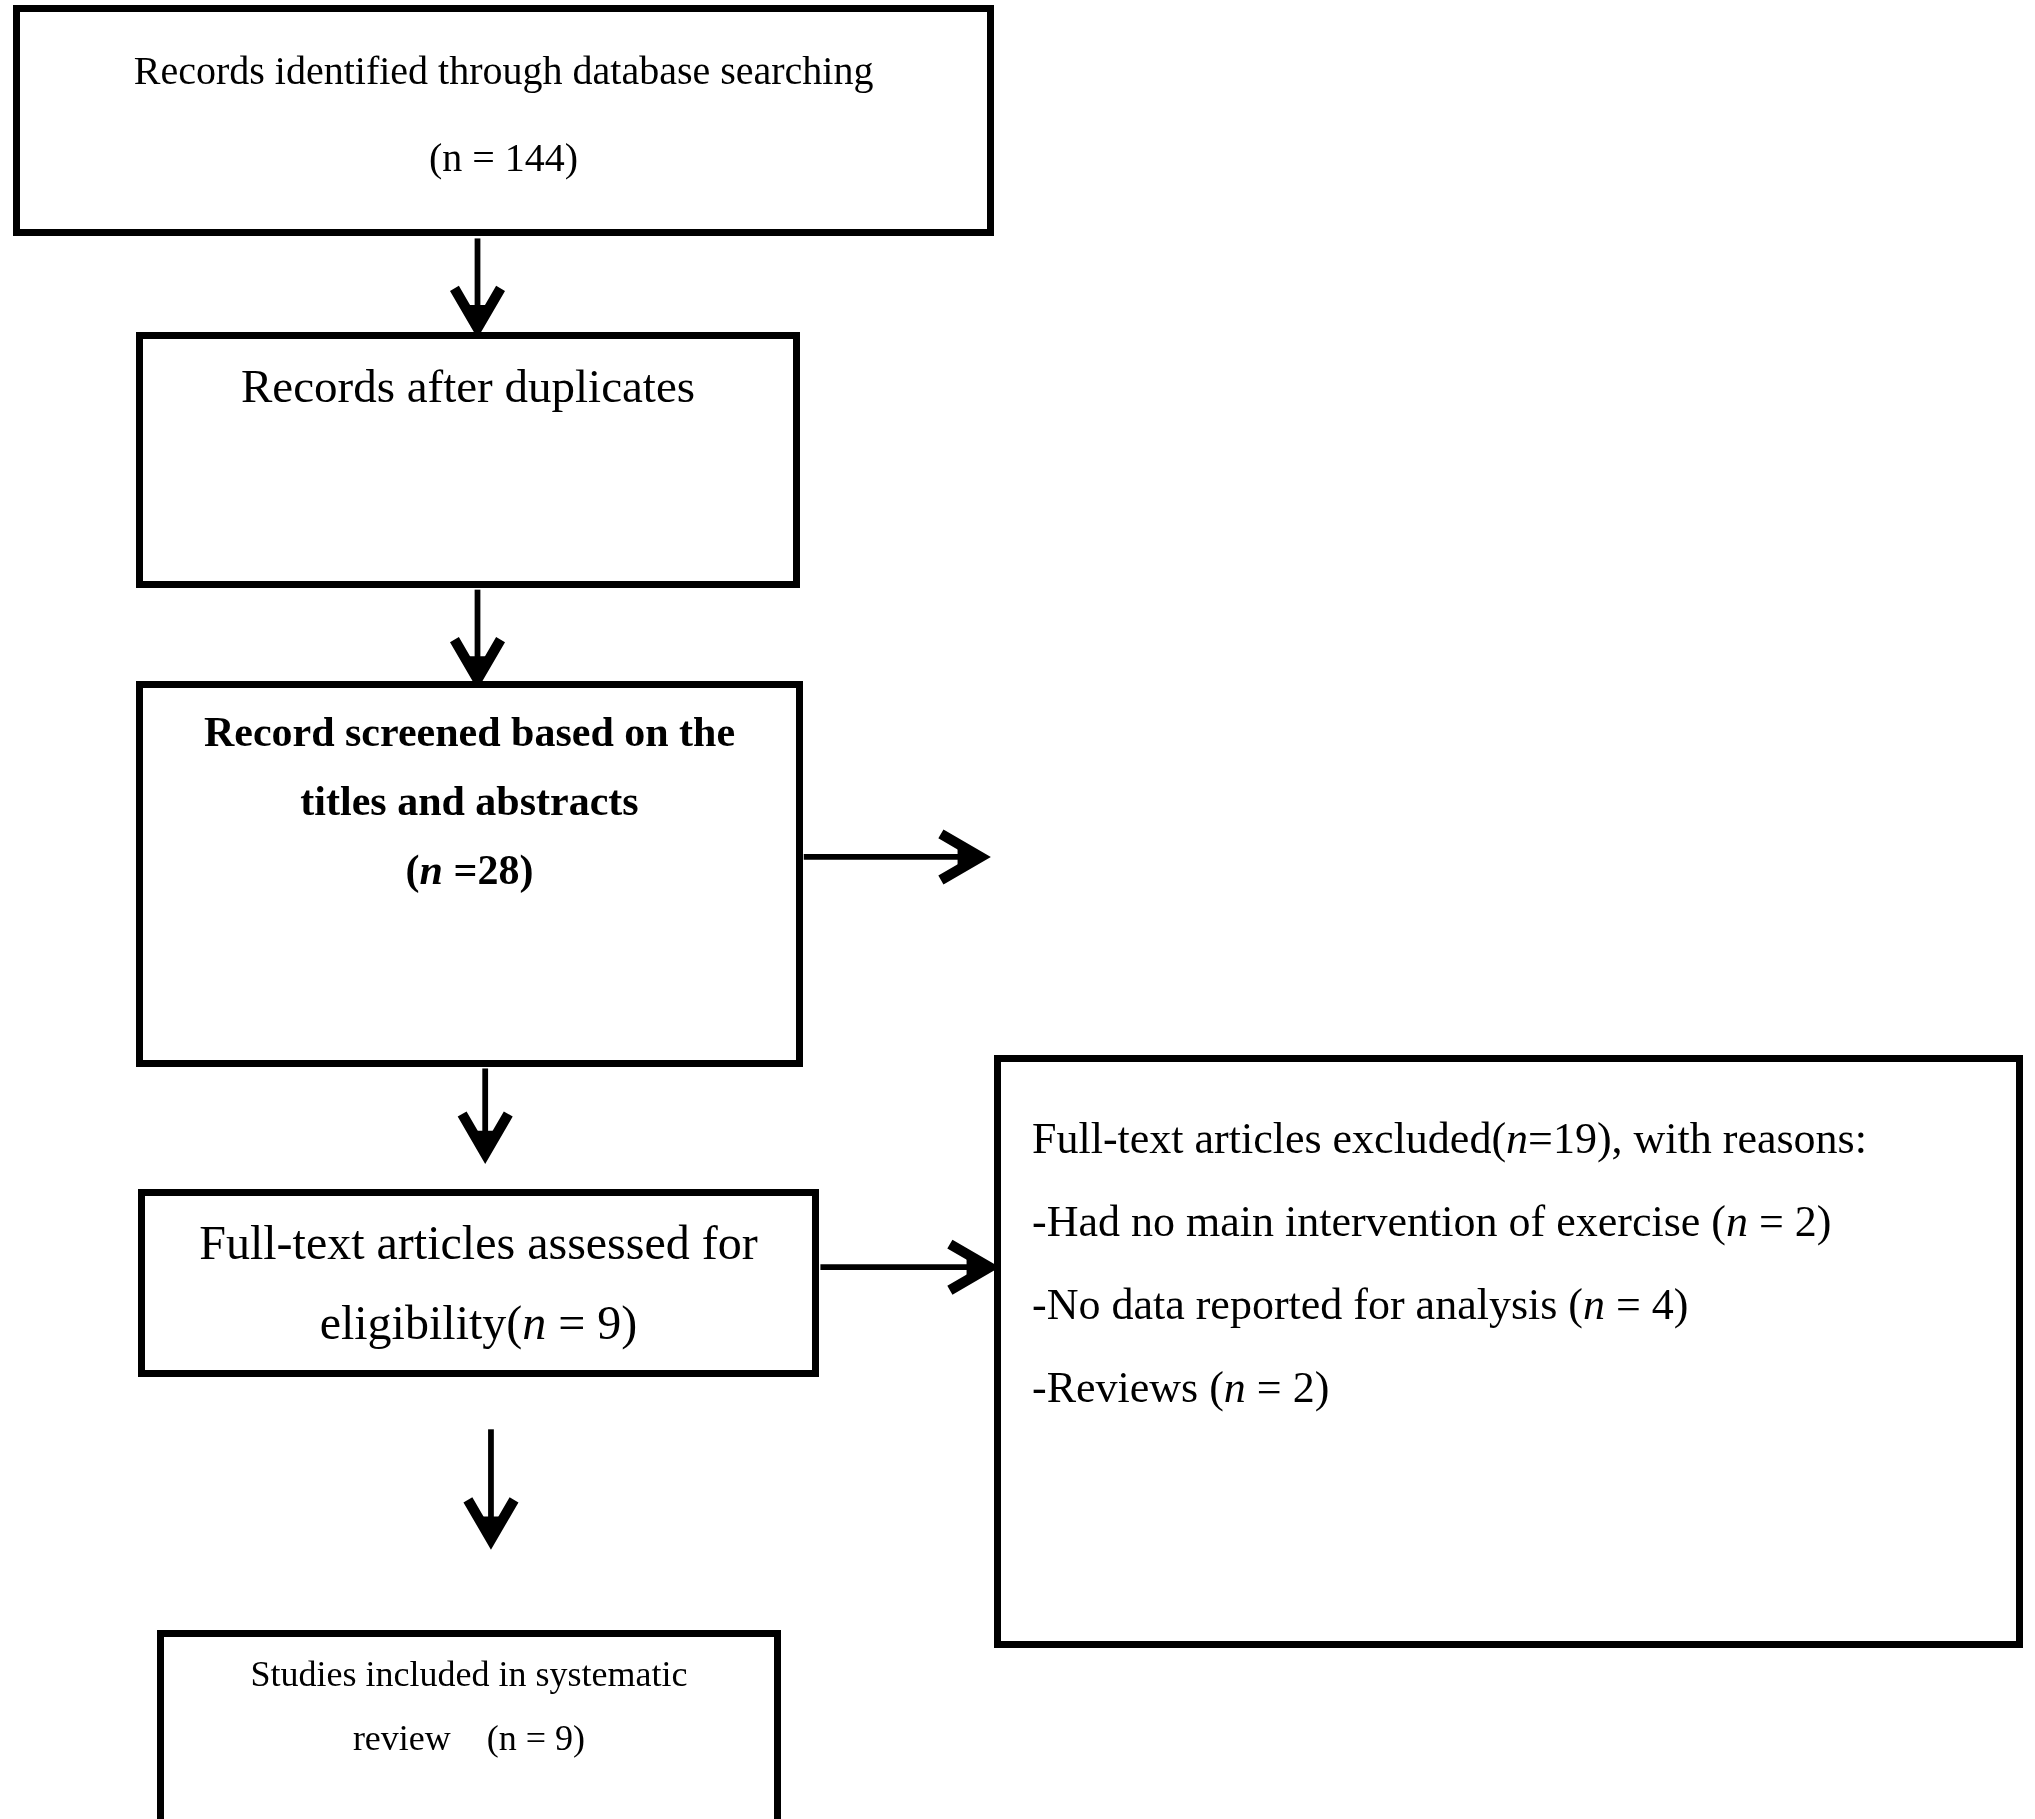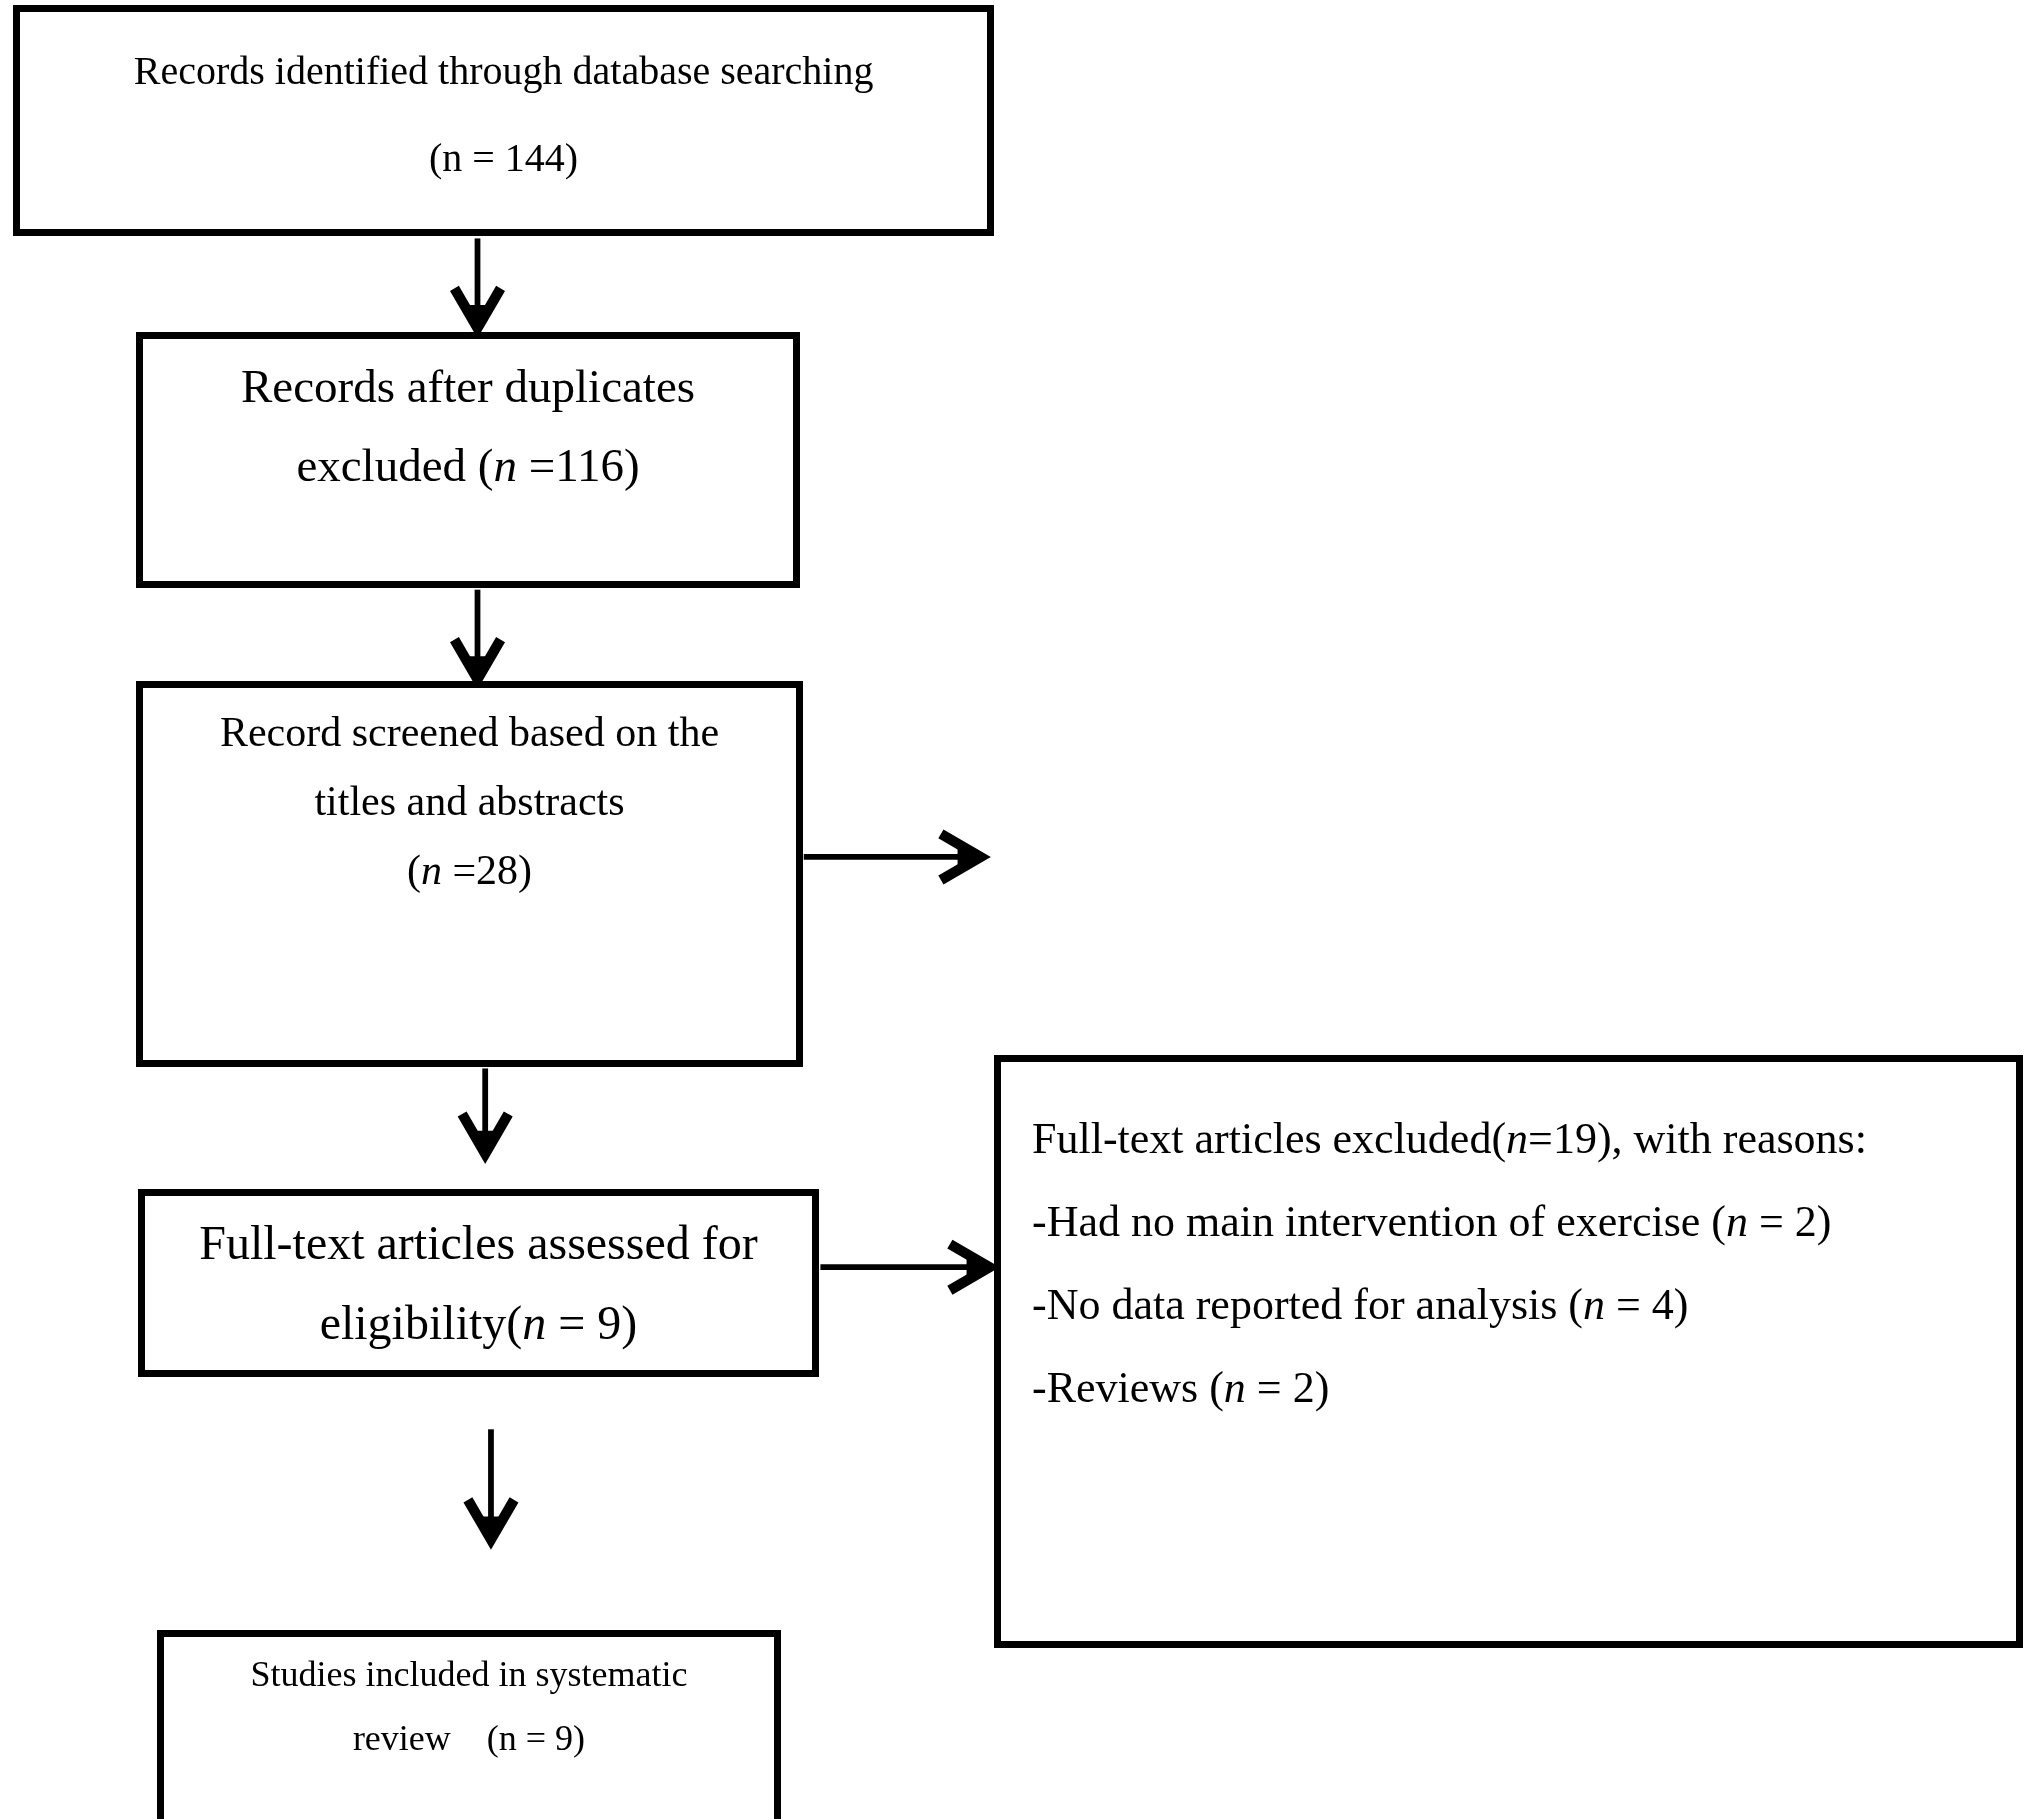--- a/index.html
+++ b/index.html
@@ -34,21 +34,21 @@
     text-align: center;
   }
   .line {
     display: block;
     white-space: pre-wrap;
   }
   .line i { font-style: italic; }
 
   .b1 { left: 5.1px;    top: 5.1px;    width: 981px; height: 231px; font-size: 40px; line-height: 87px; padding-top: 14.7px; margin-left: 8px; }
   .b2 { left: 136px;  top: 332px;  width: 664px; height: 256px; font-size: 47px; line-height: 79px; padding-top: 8px; }
-  .b3 { left: 136px;  top: 681px; width: 667px; height: 386px; font-size: 42px; line-height: 69px; padding-top: 9.6px; }
+  .b3 { left: 136px;  top: 681px; width: 667px; height: 386px; font-size: 42px; line-height: 69px; padding-top: 9.6px; font-weight: bold; }
   .b4 { left: 138px;  top: 1189px; width: 681px; height: 188px; font-size: 48px; line-height: 80px; padding-top: 7px; }
   .b5 { left: 157px;  top: 1614px; width: 624px;  height: 201px; font-size: 36px; line-height: 64px; padding-top: 5.1px; margin-top: 16px; }
   .r1 { left: 985px; top: 769px; width: 737px; height: 196px; font-size: 44px; line-height: 58px;  padding-top: 37px; }
   .r2 {
     left: 994px; top: 1055px; width: 1029px; height: 593px;
     font-size: 44px; line-height: 83px; padding-top: 35px;
     align-items: flex-start; text-align: left;
     padding-left: 31px; padding-right: 13px;
   }
 </style>
@@ -96,21 +96,20 @@
     </g>
   </svg>
 
   <div class="box b1">
     <span class="line"><span>Records identified through database searching</span></span>
     <span class="line"><span>(n = 144)</span></span>
   </div>
 
   <div class="box b2">
     <span class="line"><span>Records after duplicates</span></span>
-    <span class="line"><span>excluded (</span><i>n</i><span> =116)</span></span>
   </div>
 
   <div class="box b3">
     <span class="line"><span>Record screened based on the</span></span>
     <span class="line"><span>titles and abstracts</span></span>
     <span class="line"><span>(</span><i>n</i><span> =28)</span></span>
   </div>
 
   <div class="box b4">
     <span class="line"><span>Full-text articles assessed for</span></span>

